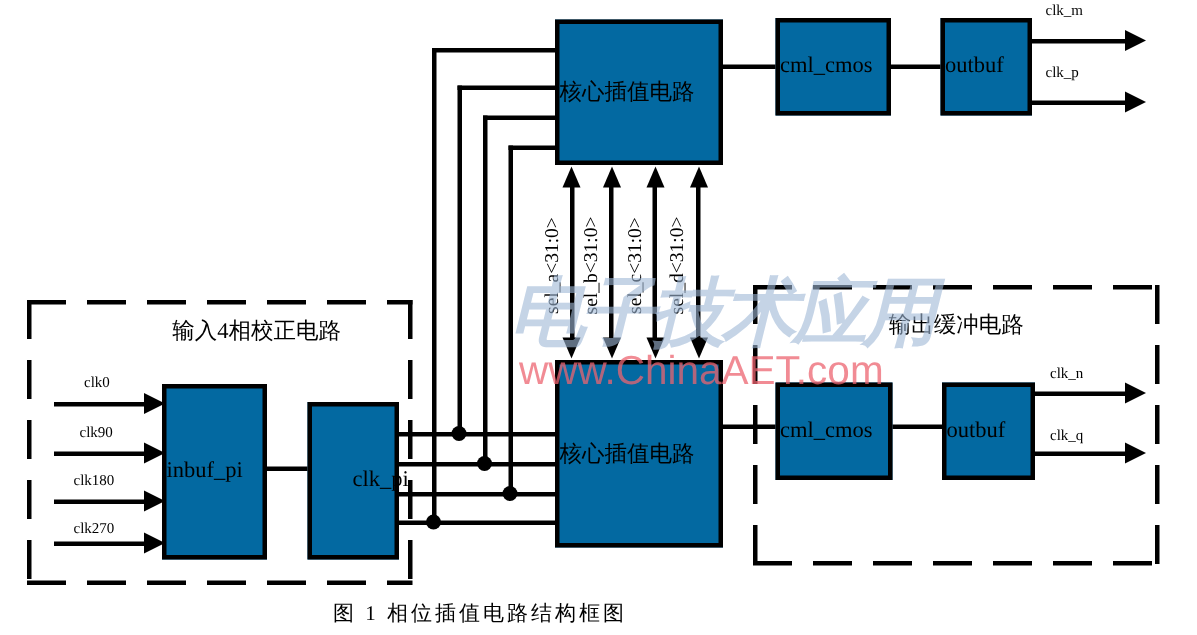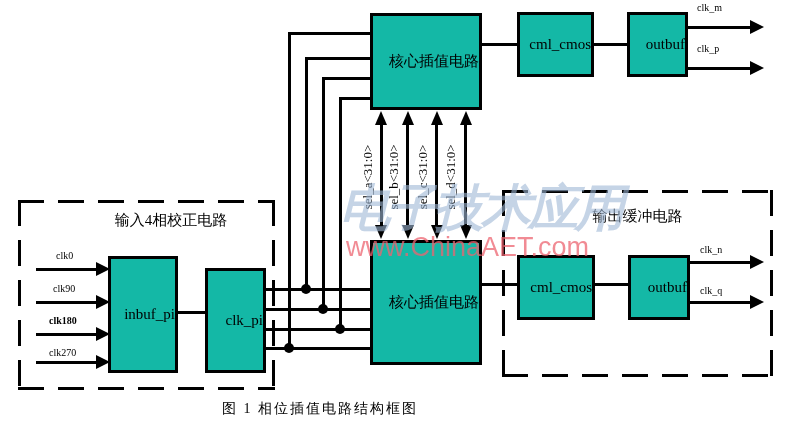--- a/index.html
+++ b/index.html
@@ -1,19 +1,19 @@
 <!DOCTYPE html>
 <html><head>
 <meta charset="utf-8">
 <style>
   html,body{margin:0;padding:0;background:#fff;}
   .canvas{position:relative;width:798px;height:423px;background:#fff;overflow:hidden;
           font-family:"Liberation Serif",serif;color:#000;}
-  .box{position:absolute;border:3px solid #000;background:#14b8a6;box-sizing:border-box;
-       display:flex;align-items:center;justify-content:flex-end;z-index:2;}
+  .box{position:absolute;border:3px solid #000;background:#0369a1;box-sizing:border-box;
+       display:flex;align-items:center;justify-content:flex-start;z-index:2;}
   .box .lbl{font-size:15px;white-space:nowrap;}
   .hw{position:absolute;height:3px;background:#000;z-index:3;}
   .vw{position:absolute;width:3px;background:#000;z-index:3;}
   .dot{position:absolute;width:10px;height:10px;background:#000;border-radius:50%;z-index:4;}
   .ah-r{position:absolute;width:0;height:0;border-left:14px solid #000;
         border-top:7px solid transparent;border-bottom:7px solid transparent;z-index:3;}
   .ah-u{position:absolute;width:0;height:0;border-bottom:14px solid #000;
         border-left:6px solid transparent;border-right:6px solid transparent;z-index:3;}
   .ah-d{position:absolute;width:0;height:0;border-top:14px solid #000;
         border-left:6px solid transparent;border-right:6px solid transparent;z-index:3;}
@@ -104,21 +104,21 @@
   <div class="hw" style="left:36px;top:268px;width:62px;"></div>
   <div class="ah-r" style="left:96px;top:262px;"></div>
   <div class="txt" style="left:56px;top:250px;">clk0</div>
 
   <div class="hw" style="left:36px;top:301px;width:62px;"></div>
   <div class="ah-r" style="left:96px;top:295px;"></div>
   <div class="txt" style="left:53px;top:283px;">clk90</div>
 
   <div class="hw" style="left:36px;top:333px;width:62px;"></div>
   <div class="ah-r" style="left:96px;top:327px;"></div>
-  <div class="txt" style="left:49px;top:315px;font-weight:bold;">clk180</div>
+  <div class="txt" style="left:49px;top:315px;">clk180</div>
 
   <div class="hw" style="left:36px;top:361px;width:62px;"></div>
   <div class="ah-r" style="left:96px;top:355px;"></div>
   <div class="txt" style="left:49px;top:347px;">clk270</div>
 
   <div class="box" style="left:108px;top:256px;width:70px;height:117px;">
     <span class="lbl">inbuf_pi</span>
   </div>
   <div class="hw" style="left:178px;top:311px;width:27px;"></div>
   <div class="box" style="left:205px;top:268px;width:61px;height:105px;padding-left:27px;">

